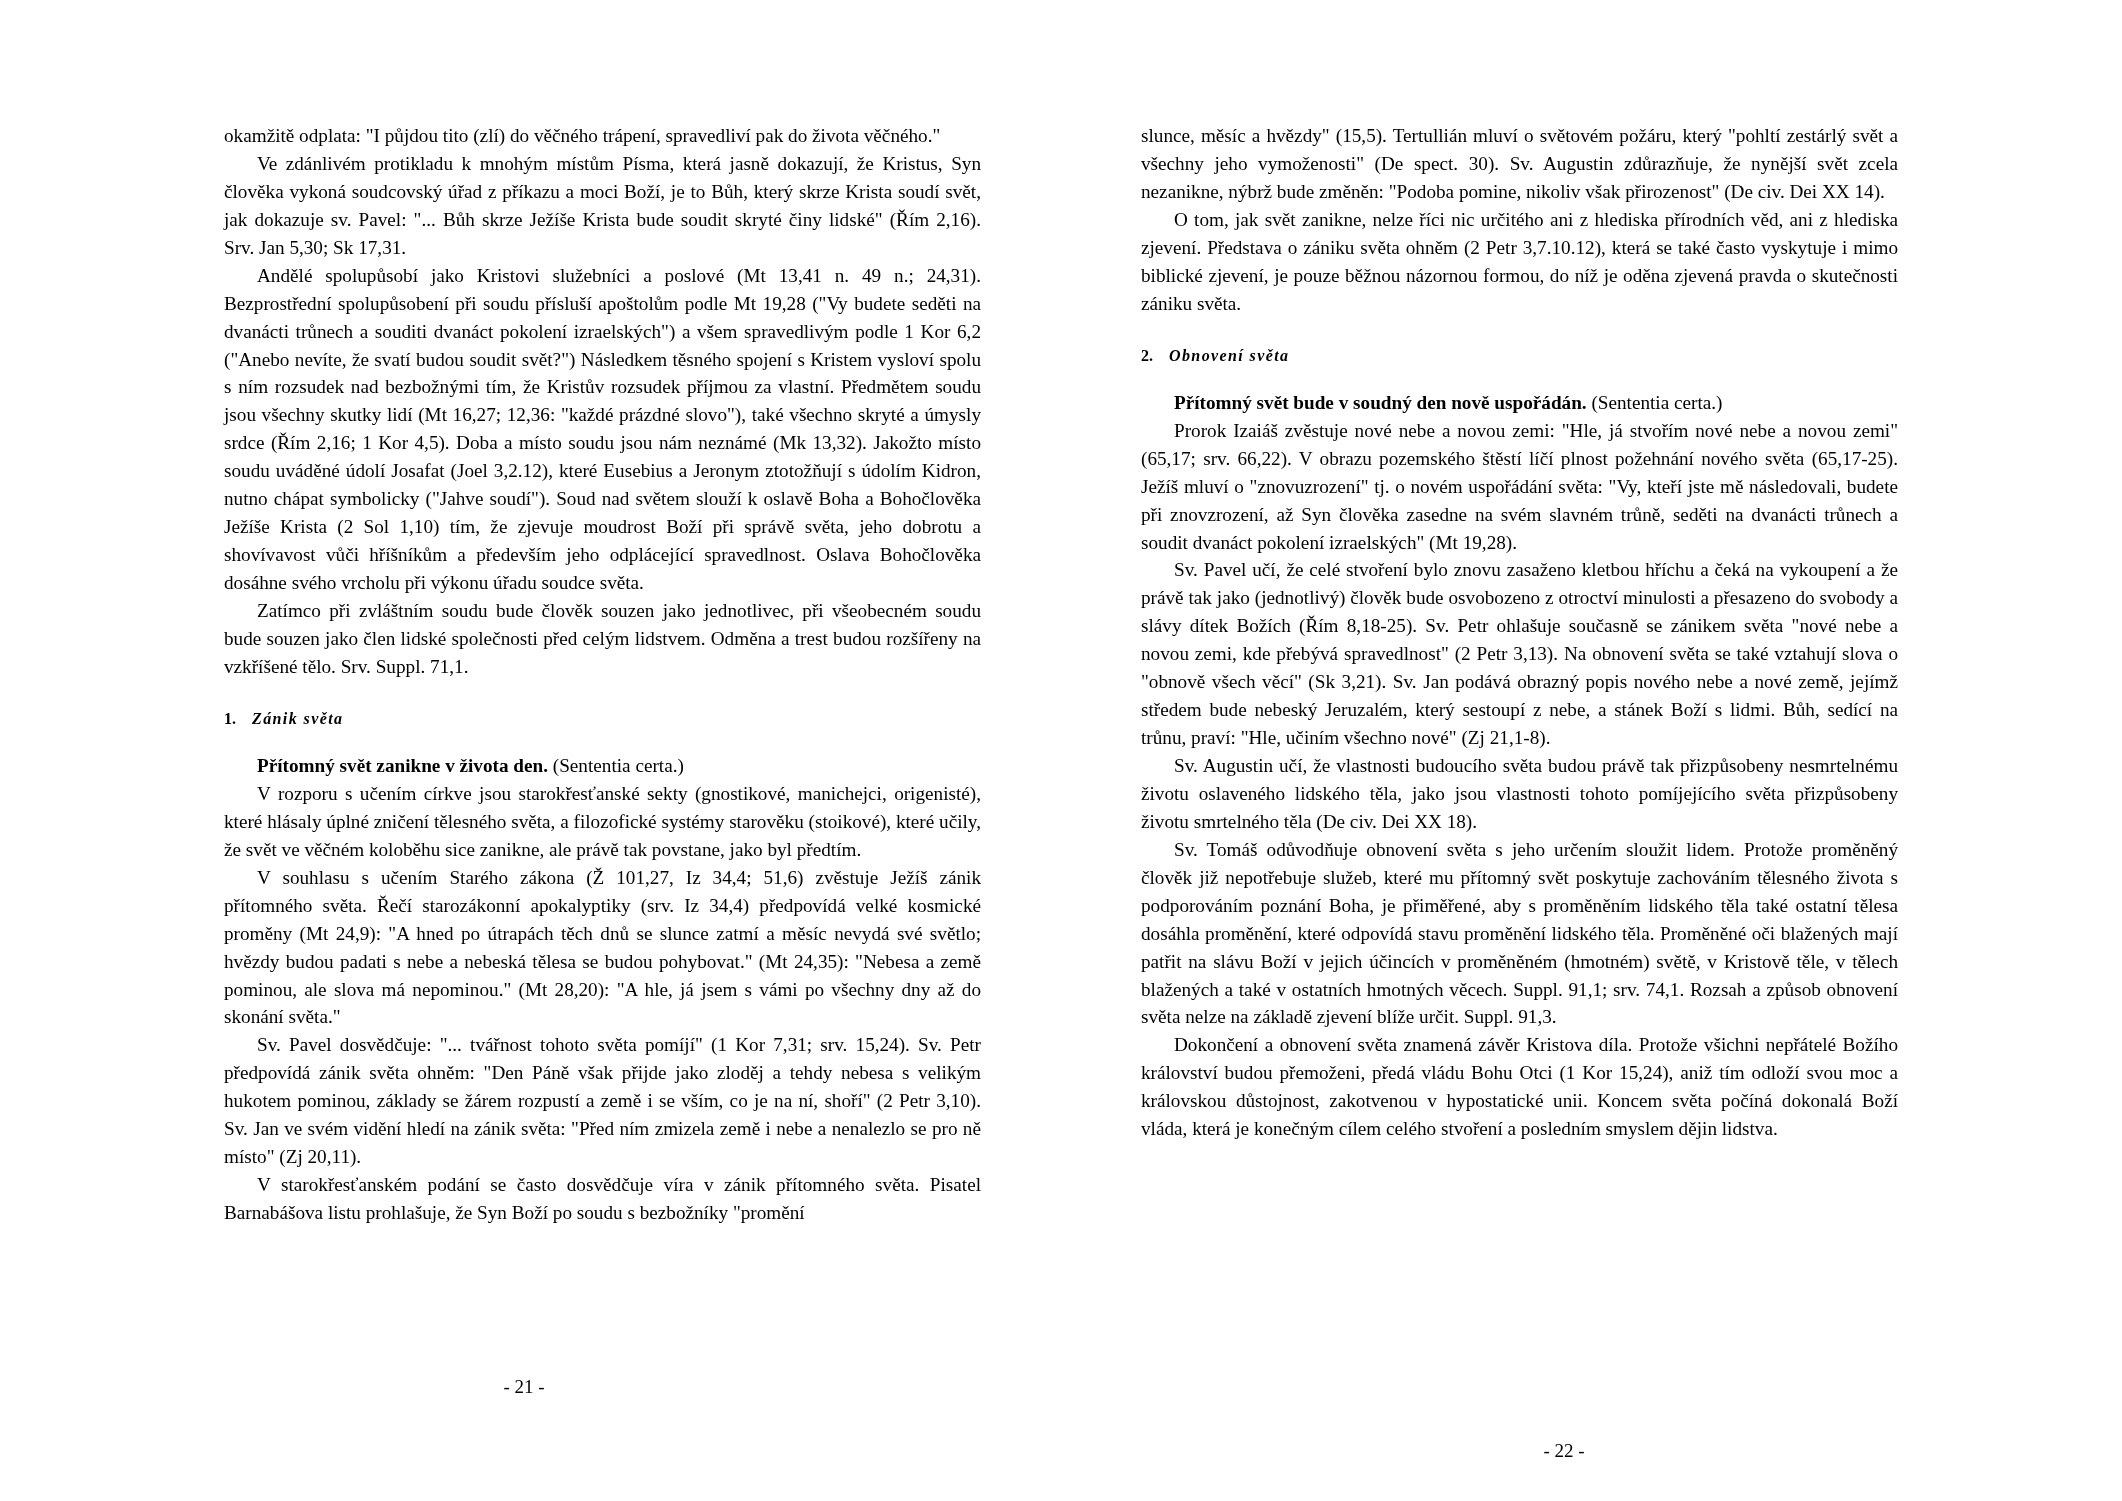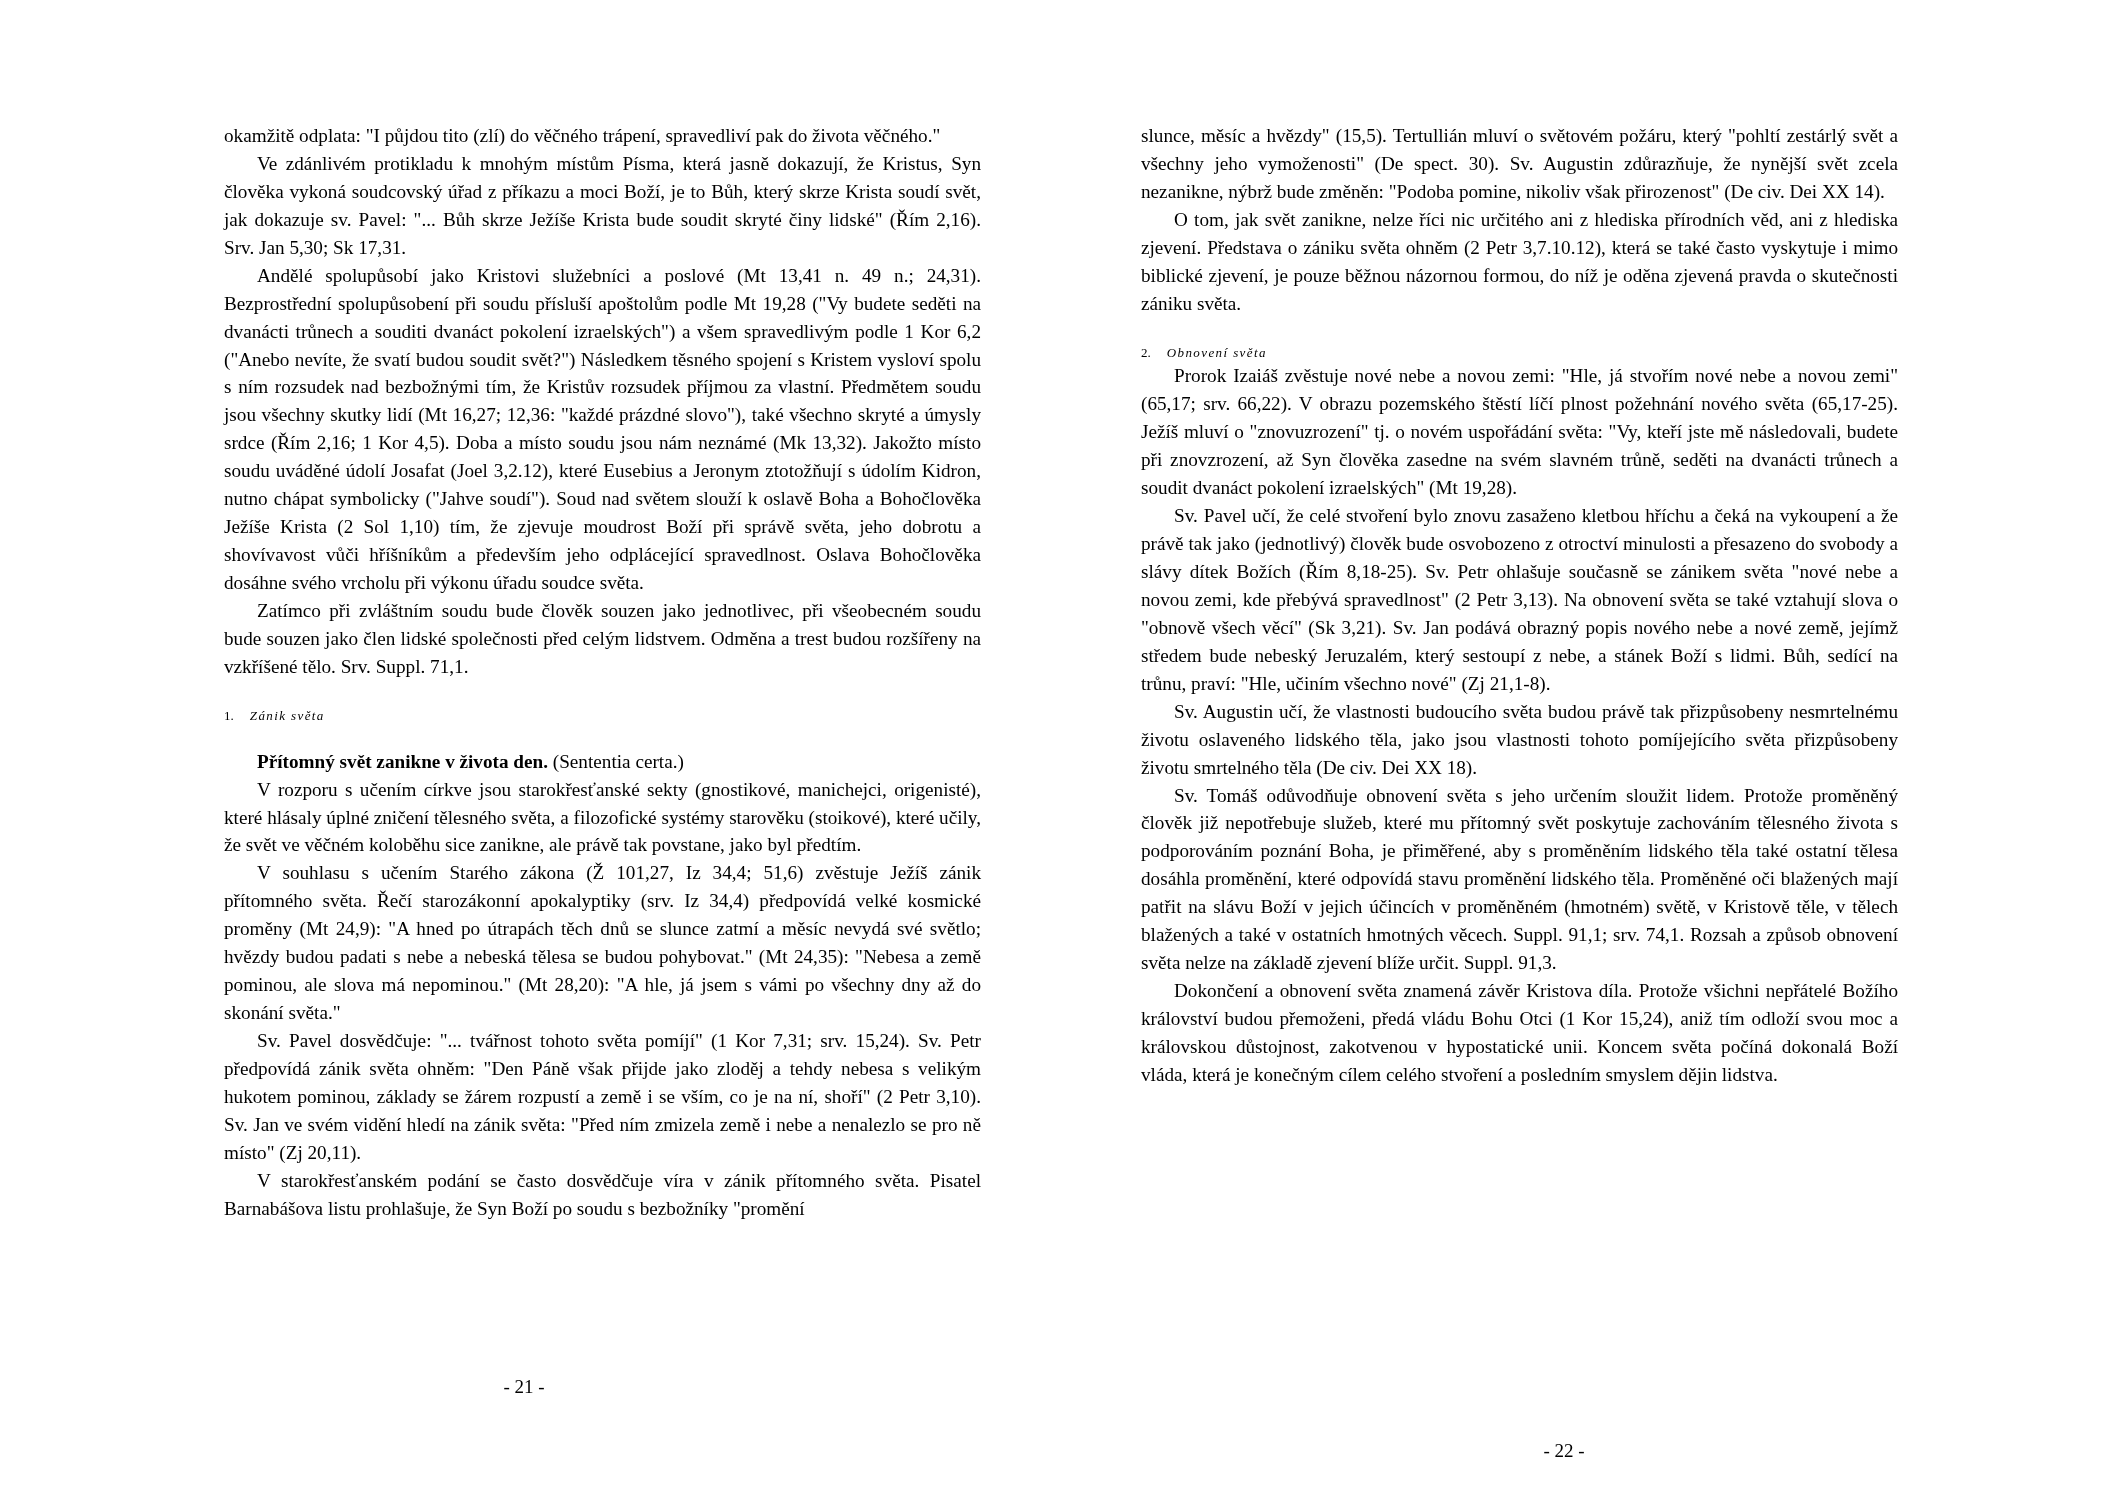--- a/index.html
+++ b/index.html
@@ -52,22 +52,22 @@
     font-weight: bold;
     text-indent: 0;
     letter-spacing: 0.2px;
   }
   .section-head .num {
     margin-right: 22px;
   }
   .subsection-head {
     margin: 26px 0 0 0;
     font-style: italic;
-    font-weight: normal;
-    font-size: 13px;
+    font-weight: bold;
+    font-size: 16px;
     text-indent: 0;
   }
   .subsection-head .num {
     margin-right: 16px;
     font-style: normal;
   }
   .subsection-head .ttl {
     letter-spacing: 1.4px;
   }
   .thesis {
@@ -122,20 +122,23 @@
     </div>
 
     <div class="col">
       <p class="noindent">slunce, měsíc a hvězdy" (15,5). Tertullián mluví o světovém požáru, který "pohltí zestárlý svět a všechny jeho vymoženosti" (De spect. 30). Sv. Augustin zdůrazňuje, že nynější svět zcela nezanikne, nýbrž bude změněn: "Podoba pomine, nikoliv však přirozenost" (De civ. Dei XX 14).</p>
       <p>O tom, jak svět zanikne, nelze říci nic určitého ani z hlediska přírodních věd, ani z hlediska zjevení. Představa o zániku světa ohněm (2 Petr 3,7.10.12), která se také často vyskytuje i mimo biblické zjevení, je pouze běžnou názornou formou, do níž je oděna zjevená pravda o skutečnosti zániku světa.</p>
 
       <p class="subsection-head">
         <span class="num">2.</span><span class="ttl">Obnovení světa</span>
       </p>
 
+      <p class="thesis">
+        <b>Přítomný svět bude v soudný den nově uspořádán.</b><span> (Sententia certa.)</span>
+      </p>
 
       <p>Prorok Izaiáš zvěstuje nové nebe a novou zemi: "Hle, já stvořím nové nebe a novou zemi" (65,17; srv. 66,22). V obrazu pozemského štěstí líčí plnost požehnání nového světa (65,17-25). Ježíš mluví o "znovuzrození" tj. o novém uspořádání světa: "Vy, kteří jste mě následovali, budete při znovzrození, až Syn člověka zasedne na svém slavném trůně, seděti na dvanácti trůnech a soudit dvanáct pokolení izraelských" (Mt 19,28).</p>
       <p>Sv. Pavel učí, že celé stvoření bylo znovu zasaženo kletbou hříchu a čeká na vykoupení a že právě tak jako (jednotlivý) člověk bude osvobozeno z otroctví minulosti a přesazeno do svobody a slávy dítek Božích (Řím 8,18-25). Sv. Petr ohlašuje současně se zánikem světa "nové nebe a novou zemi, kde přebývá spravedlnost" (2 Petr 3,13). Na obnovení světa se také vztahují slova o "obnově všech věcí" (Sk 3,21). Sv. Jan podává obrazný popis nového nebe a nové země, jejímž středem bude nebeský Jeruzalém, který sestoupí z nebe, a stánek Boží s lidmi. Bůh, sedící na trůnu, praví: "Hle, učiním všechno nové" (Zj 21,1-8).</p>
       <p>Sv. Augustin učí, že vlastnosti budoucího světa budou právě tak přizpůsobeny nesmrtelnému životu oslaveného lidského těla, jako jsou vlastnosti tohoto pomíjejícího světa přizpůsobeny životu smrtelného těla (De civ. Dei XX 18).</p>
       <p>Sv. Tomáš odůvodňuje obnovení světa s jeho určením sloužit lidem. Protože proměněný člověk již nepotřebuje služeb, které mu přítomný svět poskytuje zachováním tělesného života s podporováním poznání Boha, je přiměřené, aby s proměněním lidského těla také ostatní tělesa dosáhla proměnění, které odpovídá stavu proměnění lidského těla. Proměněné oči blažených mají patřit na slávu Boží v jejich účincích v proměněném (hmotném) světě, v Kristově těle, v tělech blažených a také v ostatních hmotných věcech. Suppl. 91,1; srv. 74,1. Rozsah a způsob obnovení světa nelze na základě zjevení blíže určit. Suppl. 91,3.</p>
       <p>Dokončení a obnovení světa znamená závěr Kristova díla. Protože všichni nepřátelé Božího království budou přemoženi, předá vládu Bohu Otci (1 Kor 15,24), aniž tím odloží svou moc a královskou důstojnost, zakotvenou v hypostatické unii. Koncem světa počíná dokonalá Boží vláda, která je konečným cílem celého stvoření a posledním smyslem dějin lidstva.</p>
     </div>
 
   </div>
 

